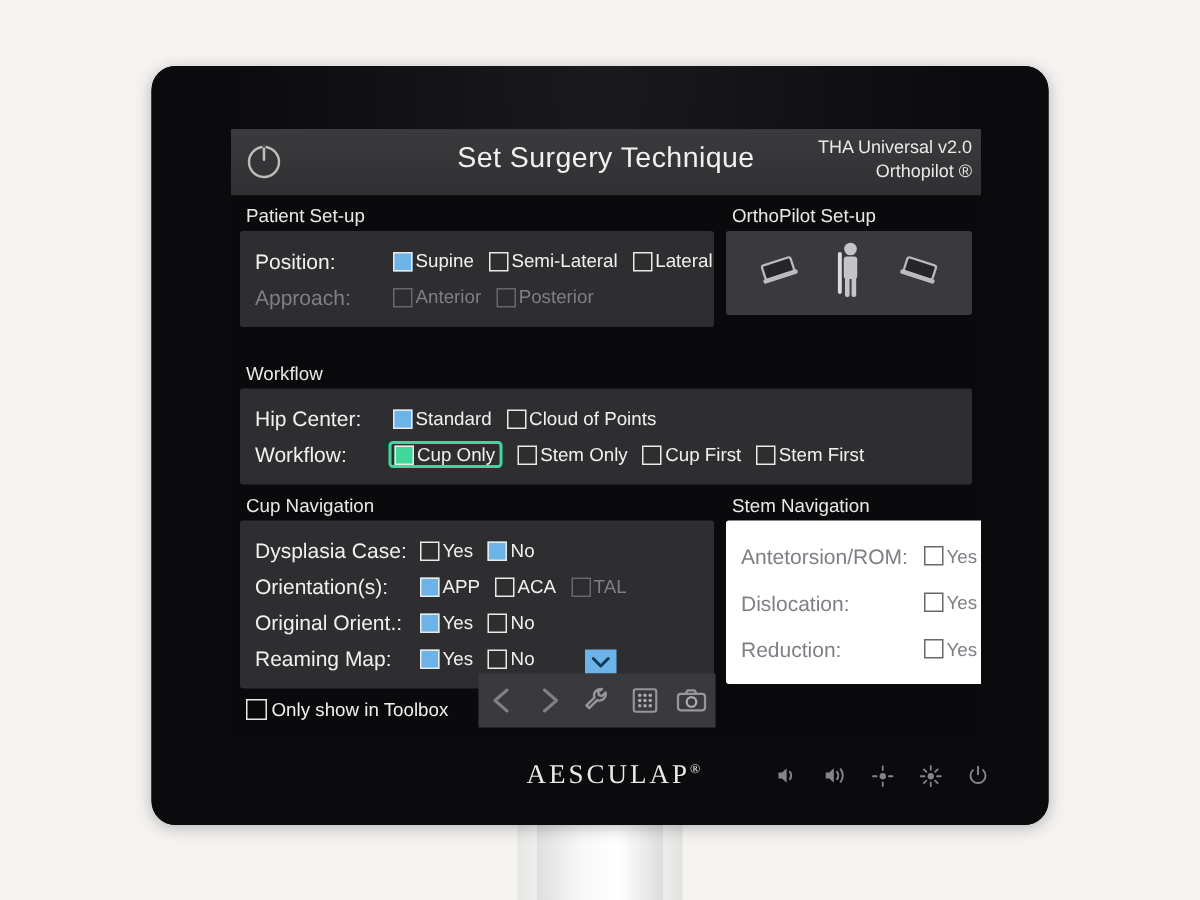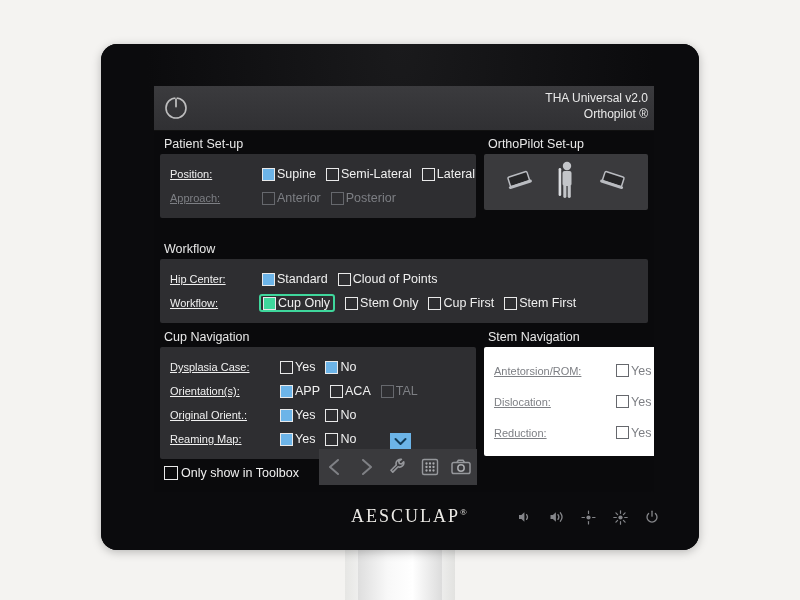--- a/index.html
+++ b/index.html
@@ -73,21 +73,21 @@
 
   .sec-label {
     color: #e8e8e8; font-size: 12.5px; padding: 4px 0 3px 4px;
   }
   .panel {
     background: #2e2e31; border-radius: 2px; padding: 8px 10px;
   }
   .panel.disabled { background:#ffffff; }
   .row { display: flex; align-items: center; height: 24px; }
   .row-label {
-    color: #f0f0f0; font-size: 11px; width: 92px; flex: none; text-decoration: underline;
+    color: #f0f0f0; font-size: 14px; width: 92px; flex: none;
   }
   .row-label.wide { width: 110px; }
   .row-label.dim, .cbl.dim { color: #7d7f84; }
 
   .cb-group { display: flex; align-items: center; gap: 10px; text-align: right; }
   .cb { display: inline-flex; align-items: center; gap: 2px; }
   .box {
     width: 13px; height: 13px; box-sizing: border-box;
     border: 1.6px solid #e9e9e9; background: transparent; flex: none;
   }
@@ -141,20 +141,21 @@
   <div class="screen">
 
     <div class="titlebar">
       <div class="power-ic">
         <svg viewBox="0 0 28 28" width="28" height="28">
           <circle cx="14" cy="15" r="10" fill="none" stroke="#dcdcdc" stroke-width="1.6"></circle>
           <rect x="13.1" y="4.5" width="1.9" height="9.5" fill="#0a0a0c"></rect>
           <line x1="14" y1="6" x2="14" y2="13.5" stroke="#dcdcdc" stroke-width="1.8" stroke-linecap="round"></line>
         </svg>
       </div>
+      <div class="app-title">Set Surgery Technique</div>
       <div class="hdr-right">
         <div>THA Universal v2.0</div>
         <div>Orthopilot ®</div>
       </div>
     </div>
 
     <div class="content">
 
       <div class="two-col" style="margin-top:2px;">
         <div class="col-left">

